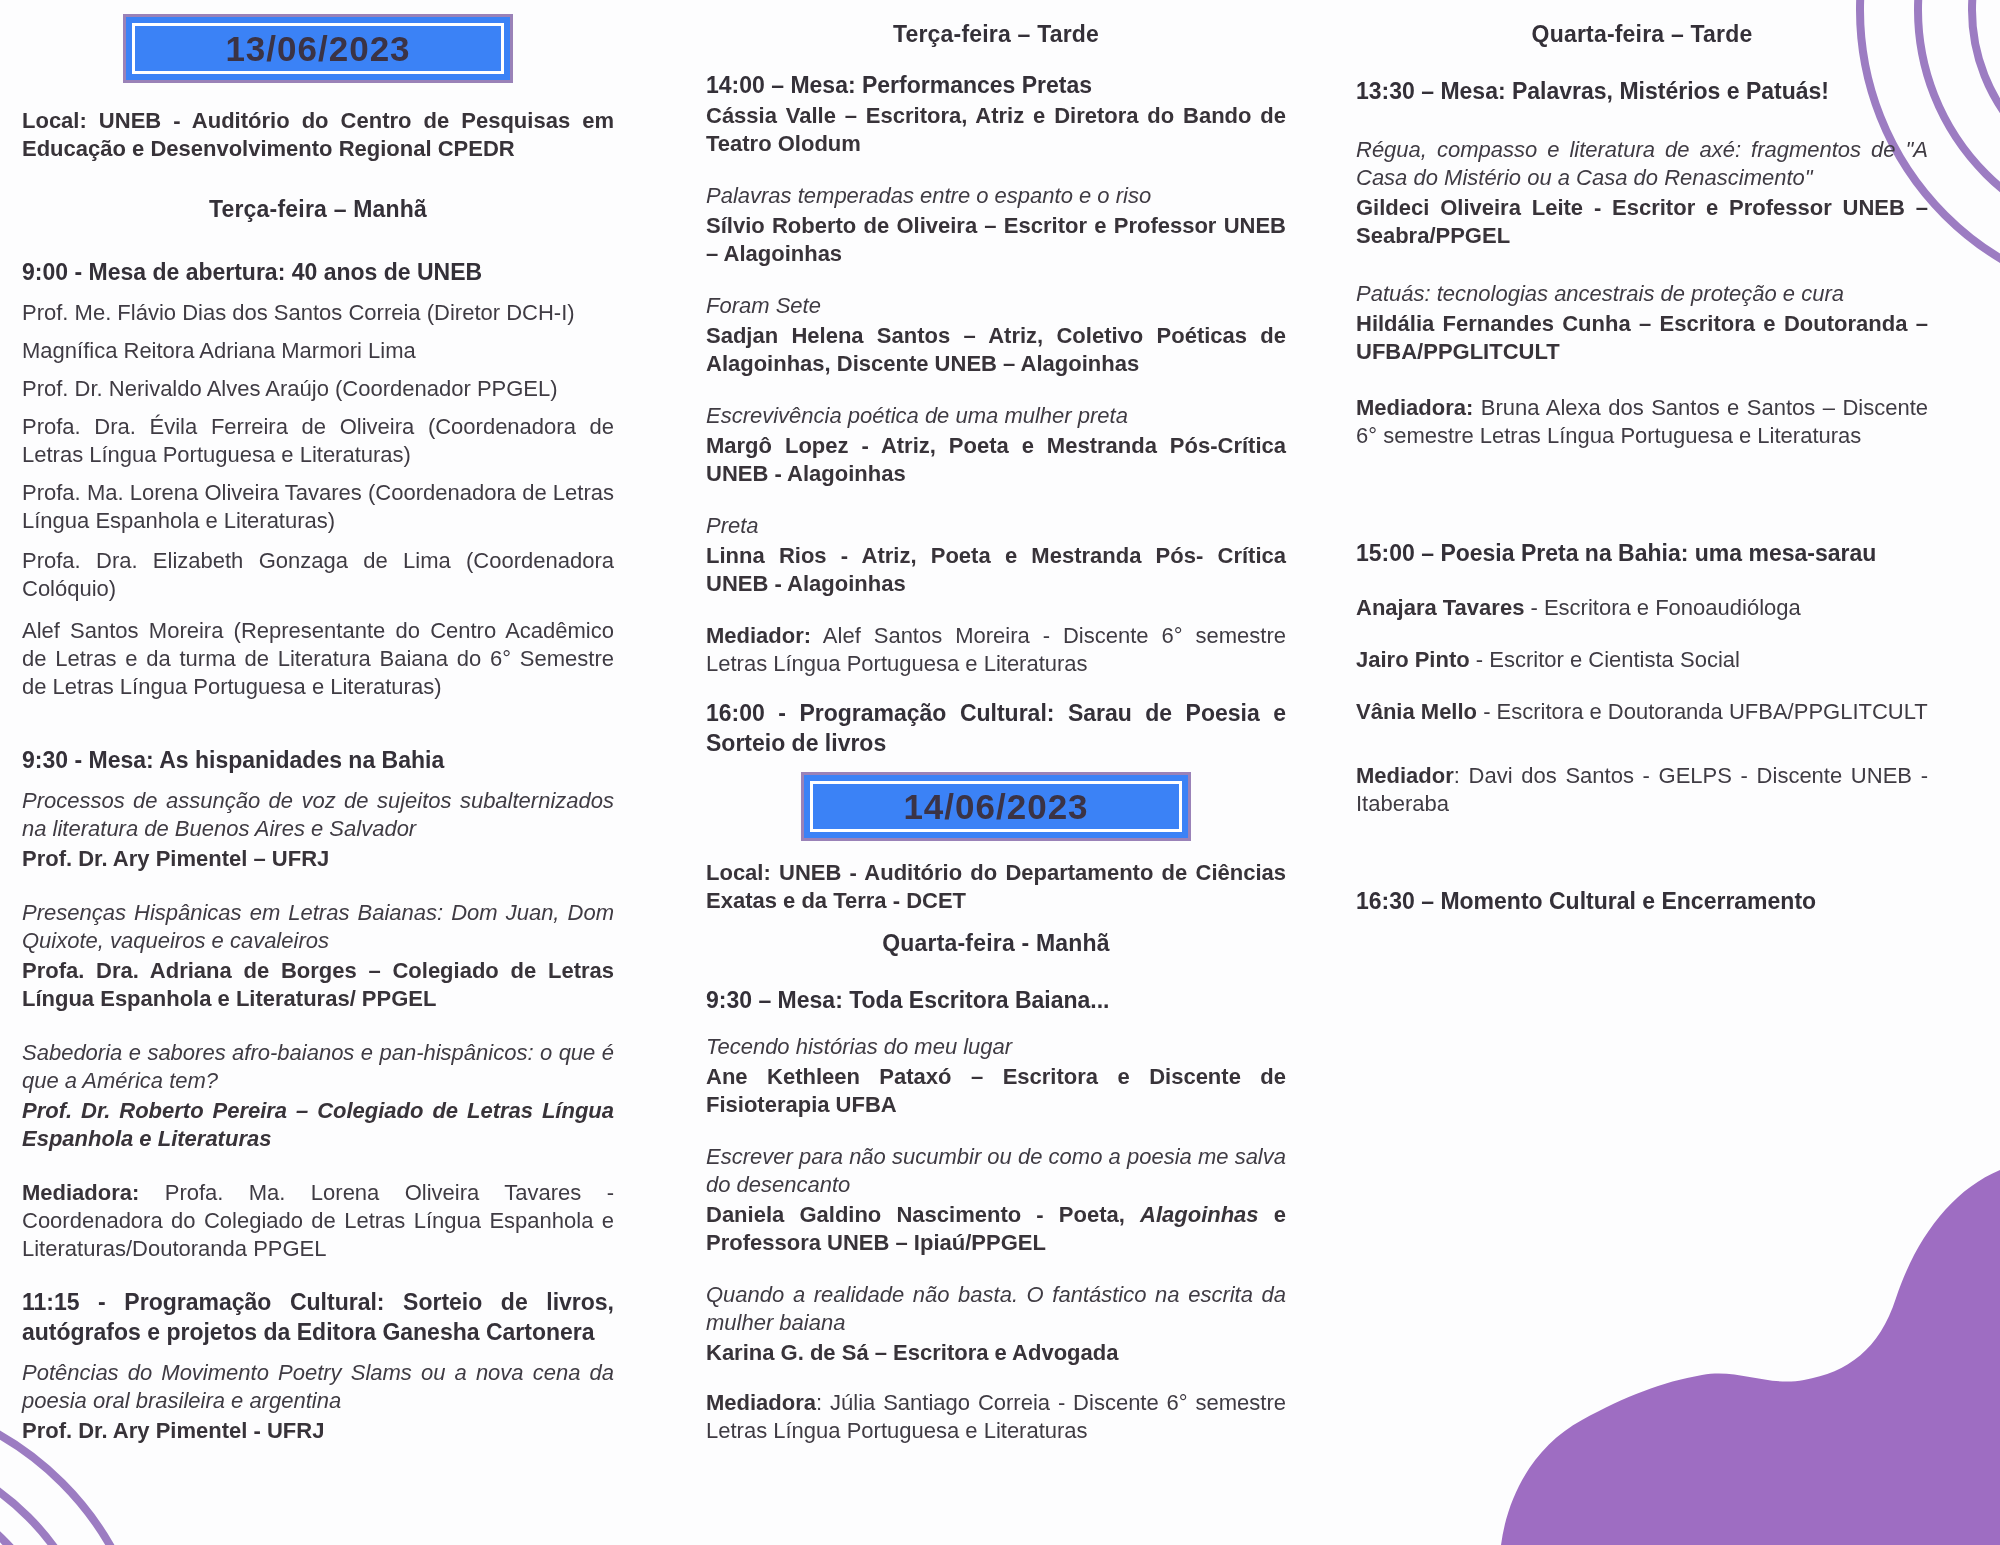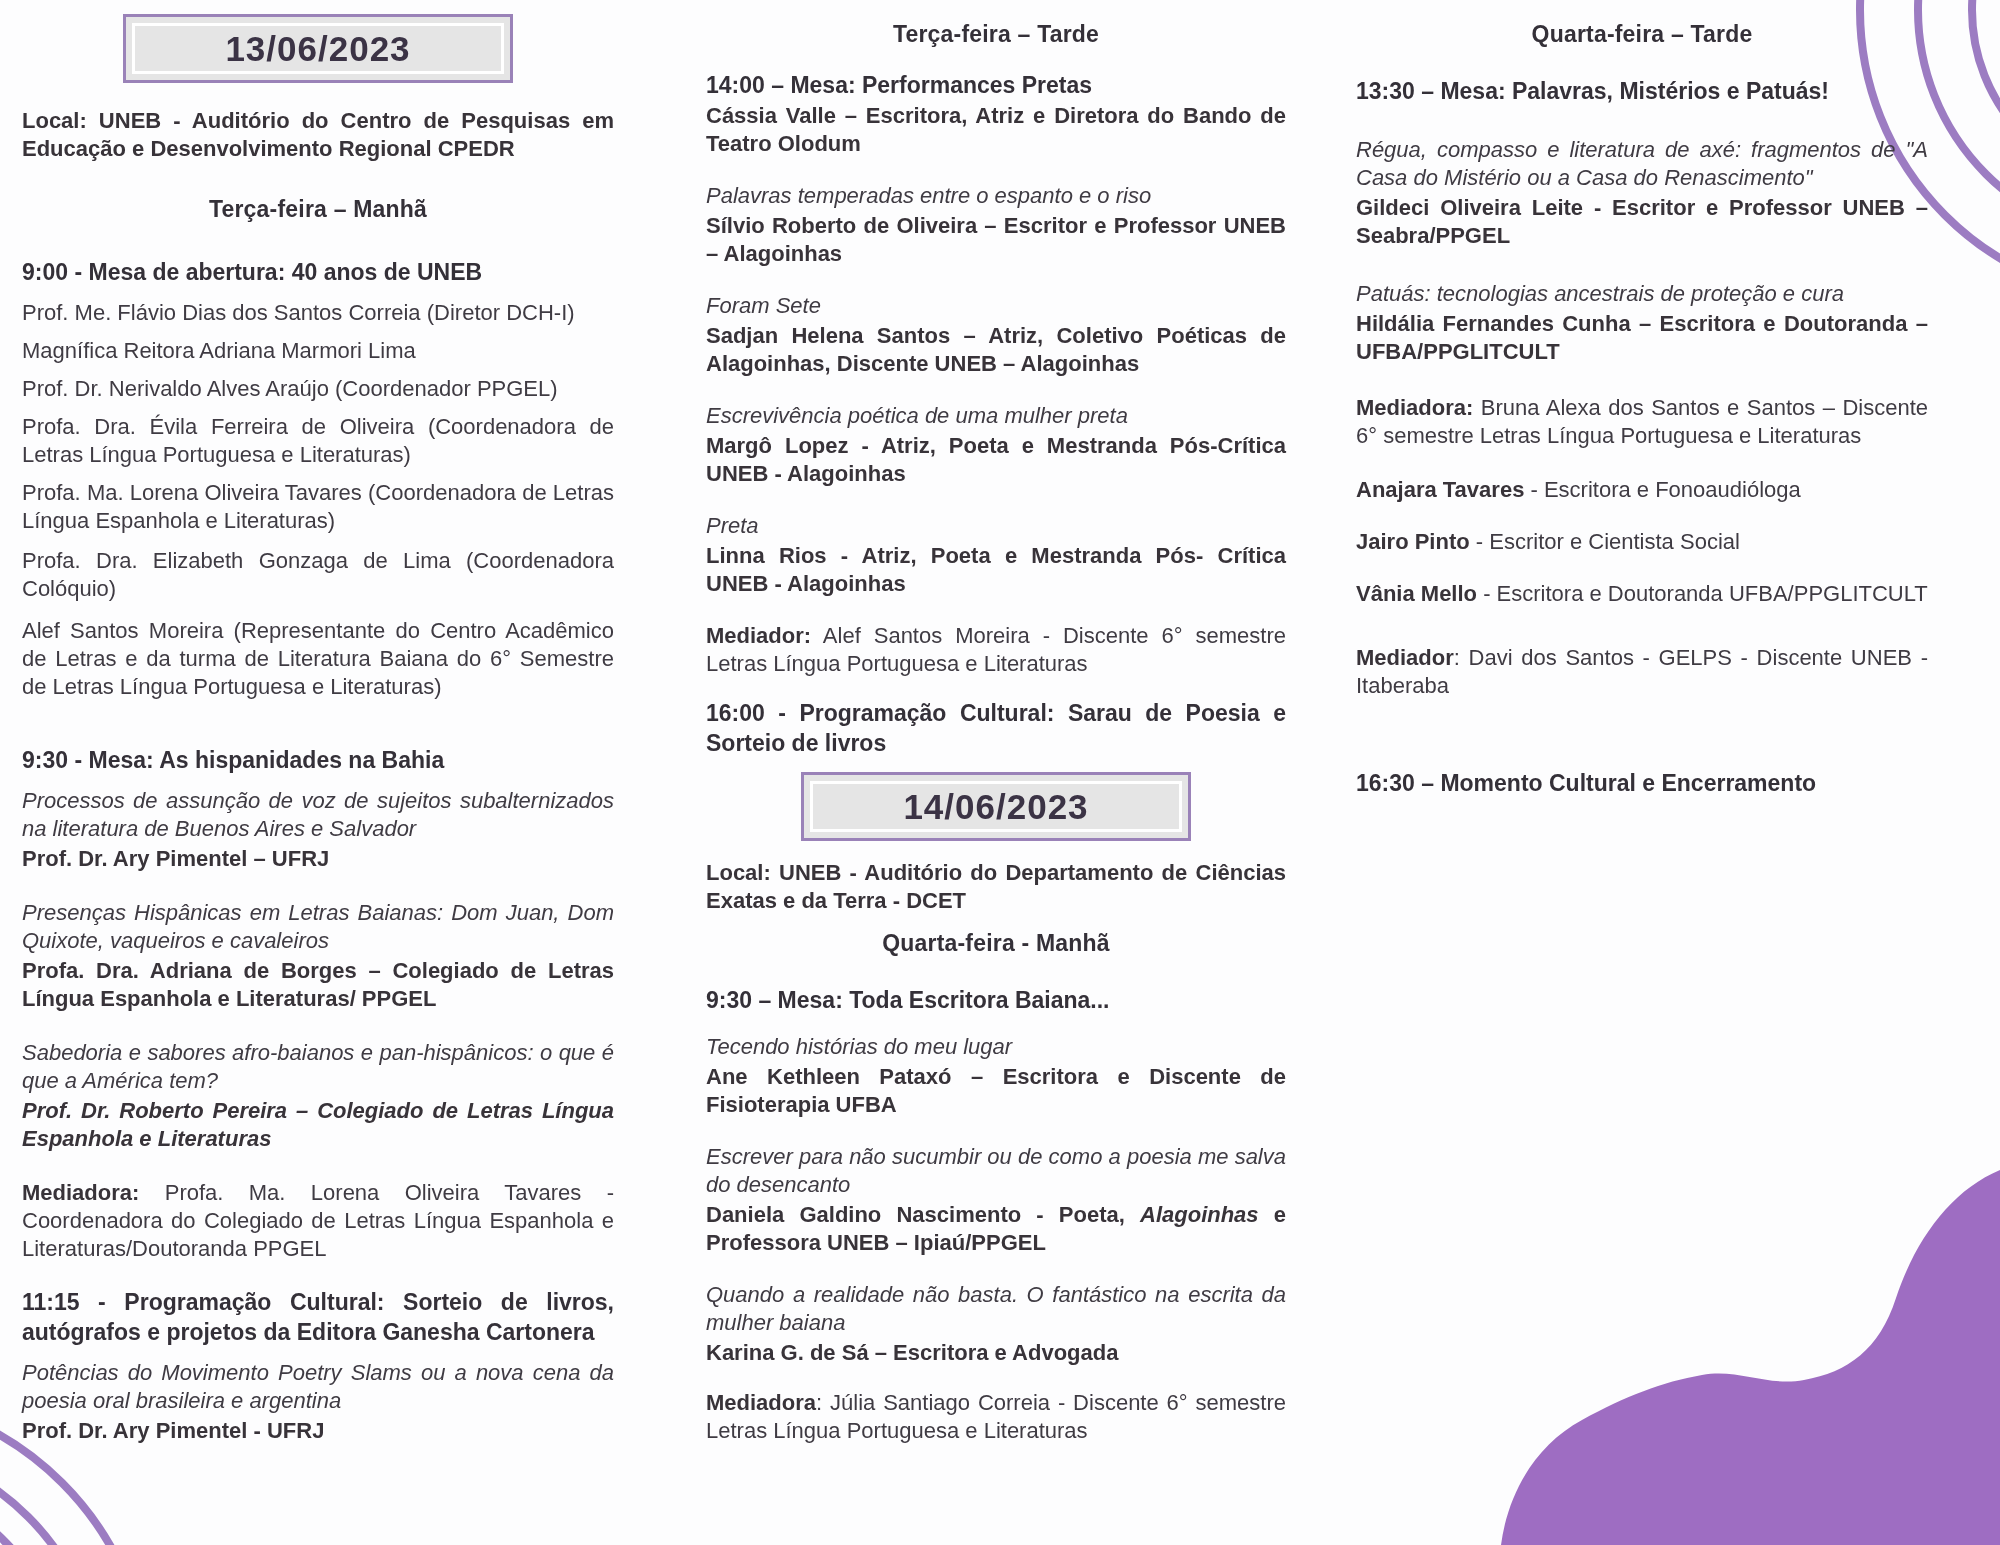--- a/index.html
+++ b/index.html
@@ -26,21 +26,21 @@
   .blk.bold{font-weight:bold;color:#383339;}
   .blk.bolditalic{font-weight:bold;font-style:italic;color:#383339;}
   .blk.mediator{}
   .blk.mixed{}
 
   .sg-b{font-weight:bold;color:#383339;}
   .sg-bi{font-weight:bold;font-style:italic;color:#383339;}
 
   .badge{
     width:390px;margin:0 auto;box-sizing:border-box;
-    background:#e5e5e5;
+    background:#3b82f6;
     border:3px solid #9a82b8;
     position:relative;
     text-align:center;
     padding:13px 0 12px 0;
   }
   .badge::after{
     content:'';position:absolute;inset:6px;
     border:3px solid #ffffff;pointer-events:none;
   }
   .badge .badge-text{
@@ -125,20 +125,21 @@
       <div class="blk mediator" style="margin-top: 22px;"><span class="sg-b">Mediadora</span><span>: Júlia Santiago Correia - Discente 6° semestre Letras Língua Portuguesa e Literaturas</span></div>
     </div>
   <div class="col" id="col3">
       <div class="blk day" style="margin-top: 6px;">Quarta-feira – Tarde</div>
       <div class="blk session" style="margin-top: 28px;">13:30 – Mesa: Palavras, Mistérios e Patuás!</div>
       <div class="blk italic" style="margin-top: 30px;">Régua, compasso e literatura de axé: fragmentos de "A Casa do Mistério ou a Casa do Renascimento"</div>
       <div class="blk bold" style="margin-top: 2px;">Gildeci Oliveira Leite - Escritor e Professor UNEB – Seabra/PPGEL</div>
       <div class="blk italic" style="margin-top: 30px;">Patuás: tecnologias ancestrais de proteção e cura</div>
       <div class="blk bold" style="margin-top: 2px;">Hildália Fernandes Cunha – Escritora e Doutoranda – UFBA/PPGLITCULT</div>
       <div class="blk mediator" style="margin-top: 28px;"><span class="sg-b">Mediadora:</span><span> Bruna Alexa dos Santos e Santos – Discente 6° semestre Letras Língua Portuguesa e Literaturas</span></div>
+      <div class="blk session" style="margin-top: 88px;">15:00 – Poesia Preta na Bahia: uma mesa-sarau</div>
       <div class="blk mixed" style="margin-top: 26px;"><span class="sg-b">Anajara Tavares</span><span> - Escritora e Fonoaudióloga</span></div>
       <div class="blk mixed" style="margin-top: 24px;"><span class="sg-b">Jairo Pinto</span><span> - Escritor e Cientista Social</span></div>
       <div class="blk mixed" style="margin-top: 24px;"><span class="sg-b">Vânia Mello</span><span> - Escritora e Doutoranda UFBA/PPGLITCULT</span></div>
       <div class="blk mediator" style="margin-top: 36px;"><span class="sg-b">Mediador</span><span>: Davi dos Santos - GELPS - Discente UNEB - Itaberaba</span></div>
       <div class="blk session" style="margin-top: 68px;">16:30 – Momento Cultural e Encerramento</div>
     </div>
 
 </div>
 
 </body></html>

